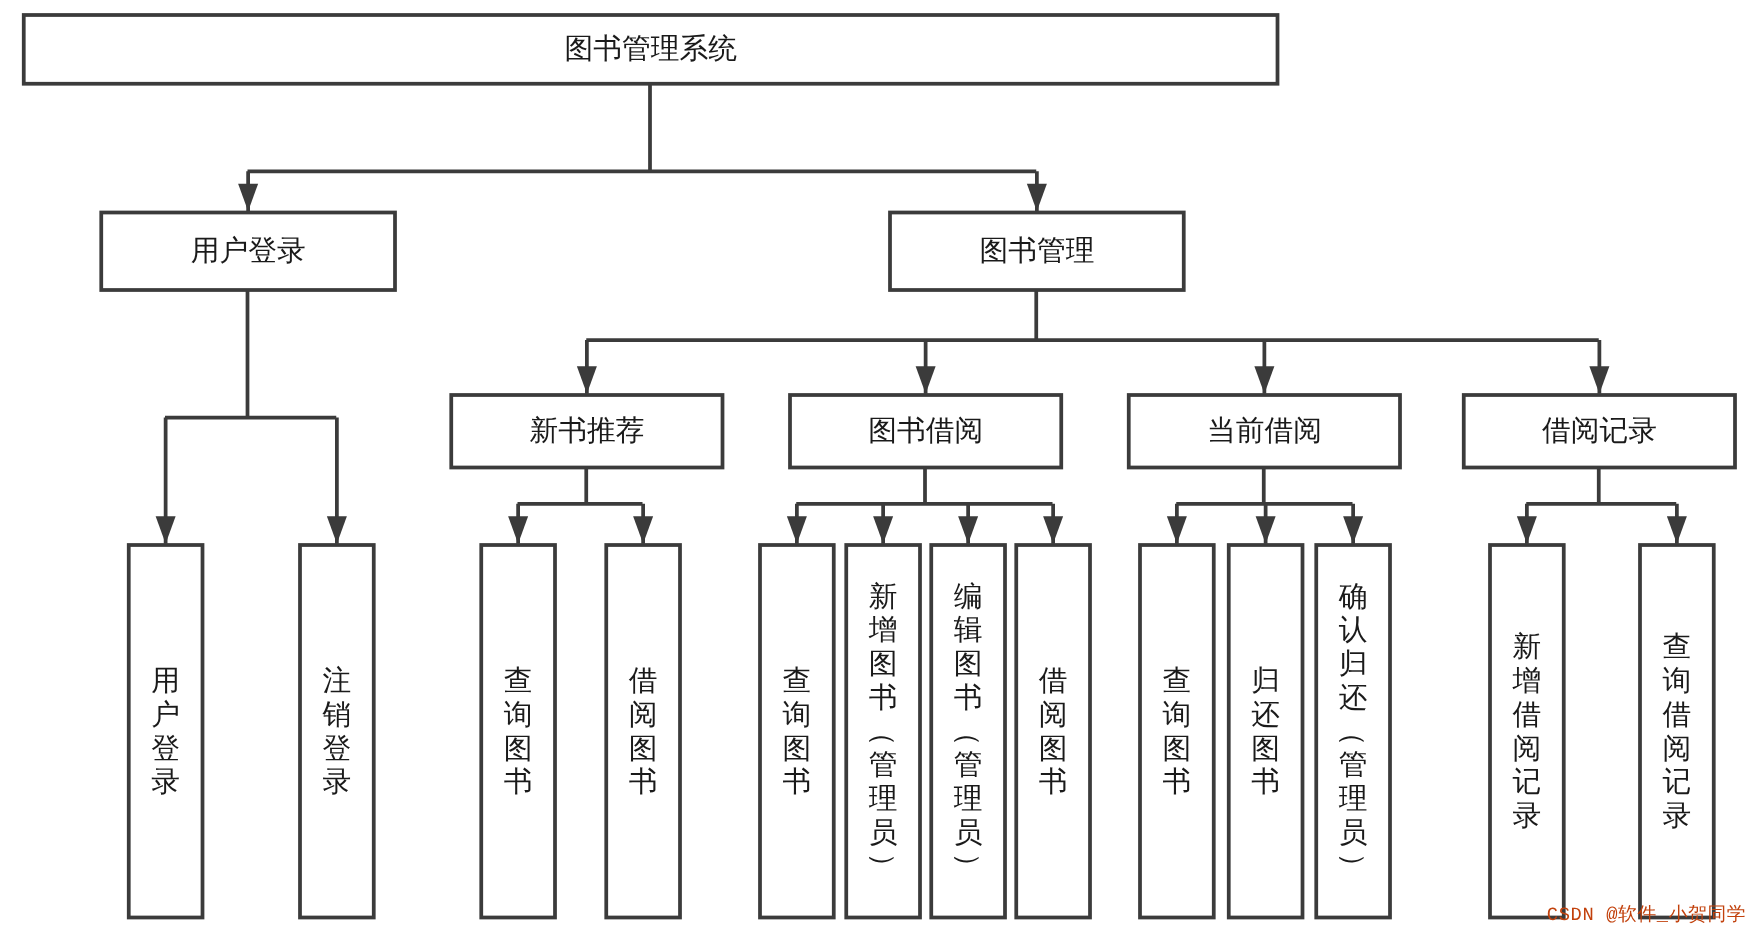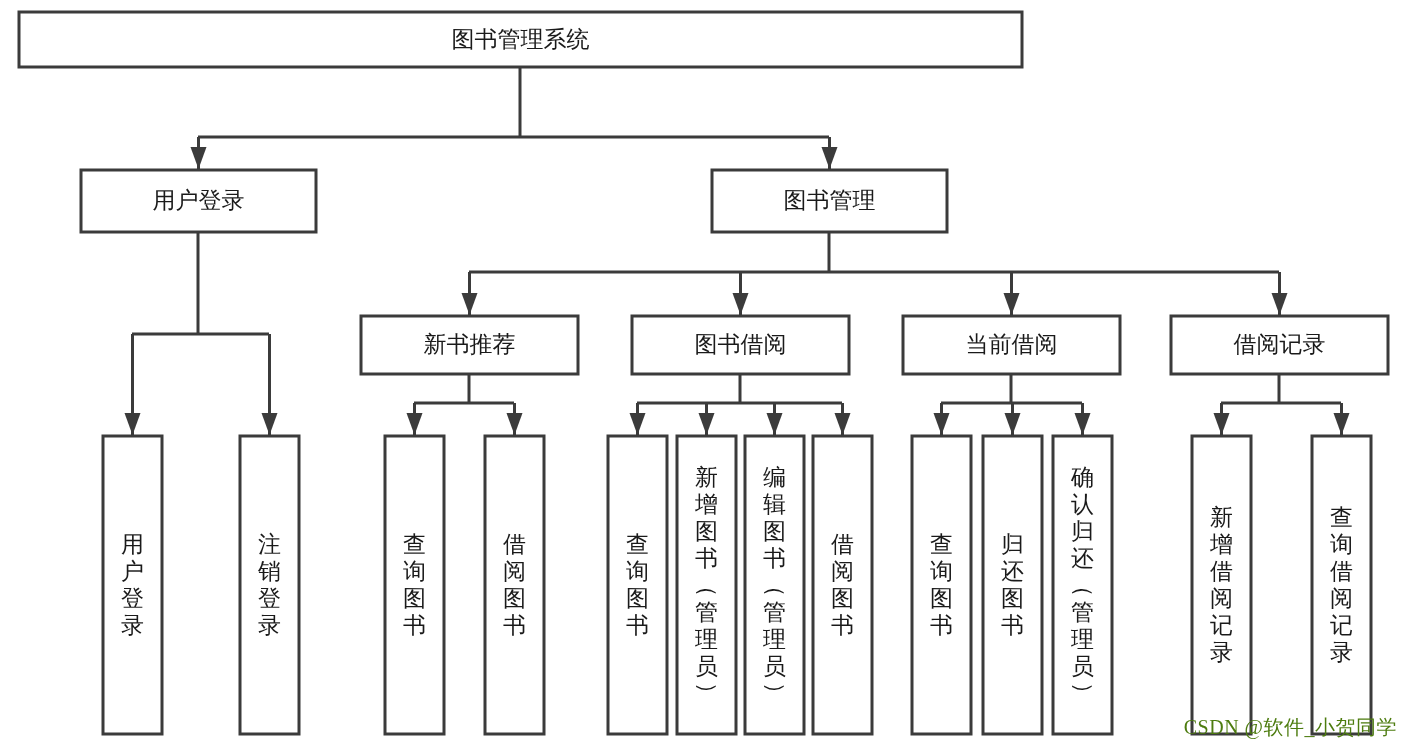--- a/index.html
+++ b/index.html
@@ -53,23 +53,23 @@
   .node-label-v {
     font-family: "Liberation Sans", "DejaVu Sans", sans-serif;
     font-size: 23px;
     fill: #1a1a1a;
     text-anchor: middle;
   }
   .watermark {
     position: absolute;
     right: 8px;
     bottom: 6px;
-    font-family: Liberation Serif, serif;
-    font-size: 20px;
-    color: #4d7c0f;
+    font-family: Liberation Mono, monospace;
+    font-size: 15px;
+    color: #c2410c;
     letter-spacing: 0.5px;
     white-space: nowrap;
     user-select: none;
   }
 </style>
 </head>
 <body>
 
 <div id="diagram-root">
   <svg class="diagram-canvas" id="diagram-canvas" viewBox="0 0 1405 747" xmlns="http://www.w3.org/2000/svg">

